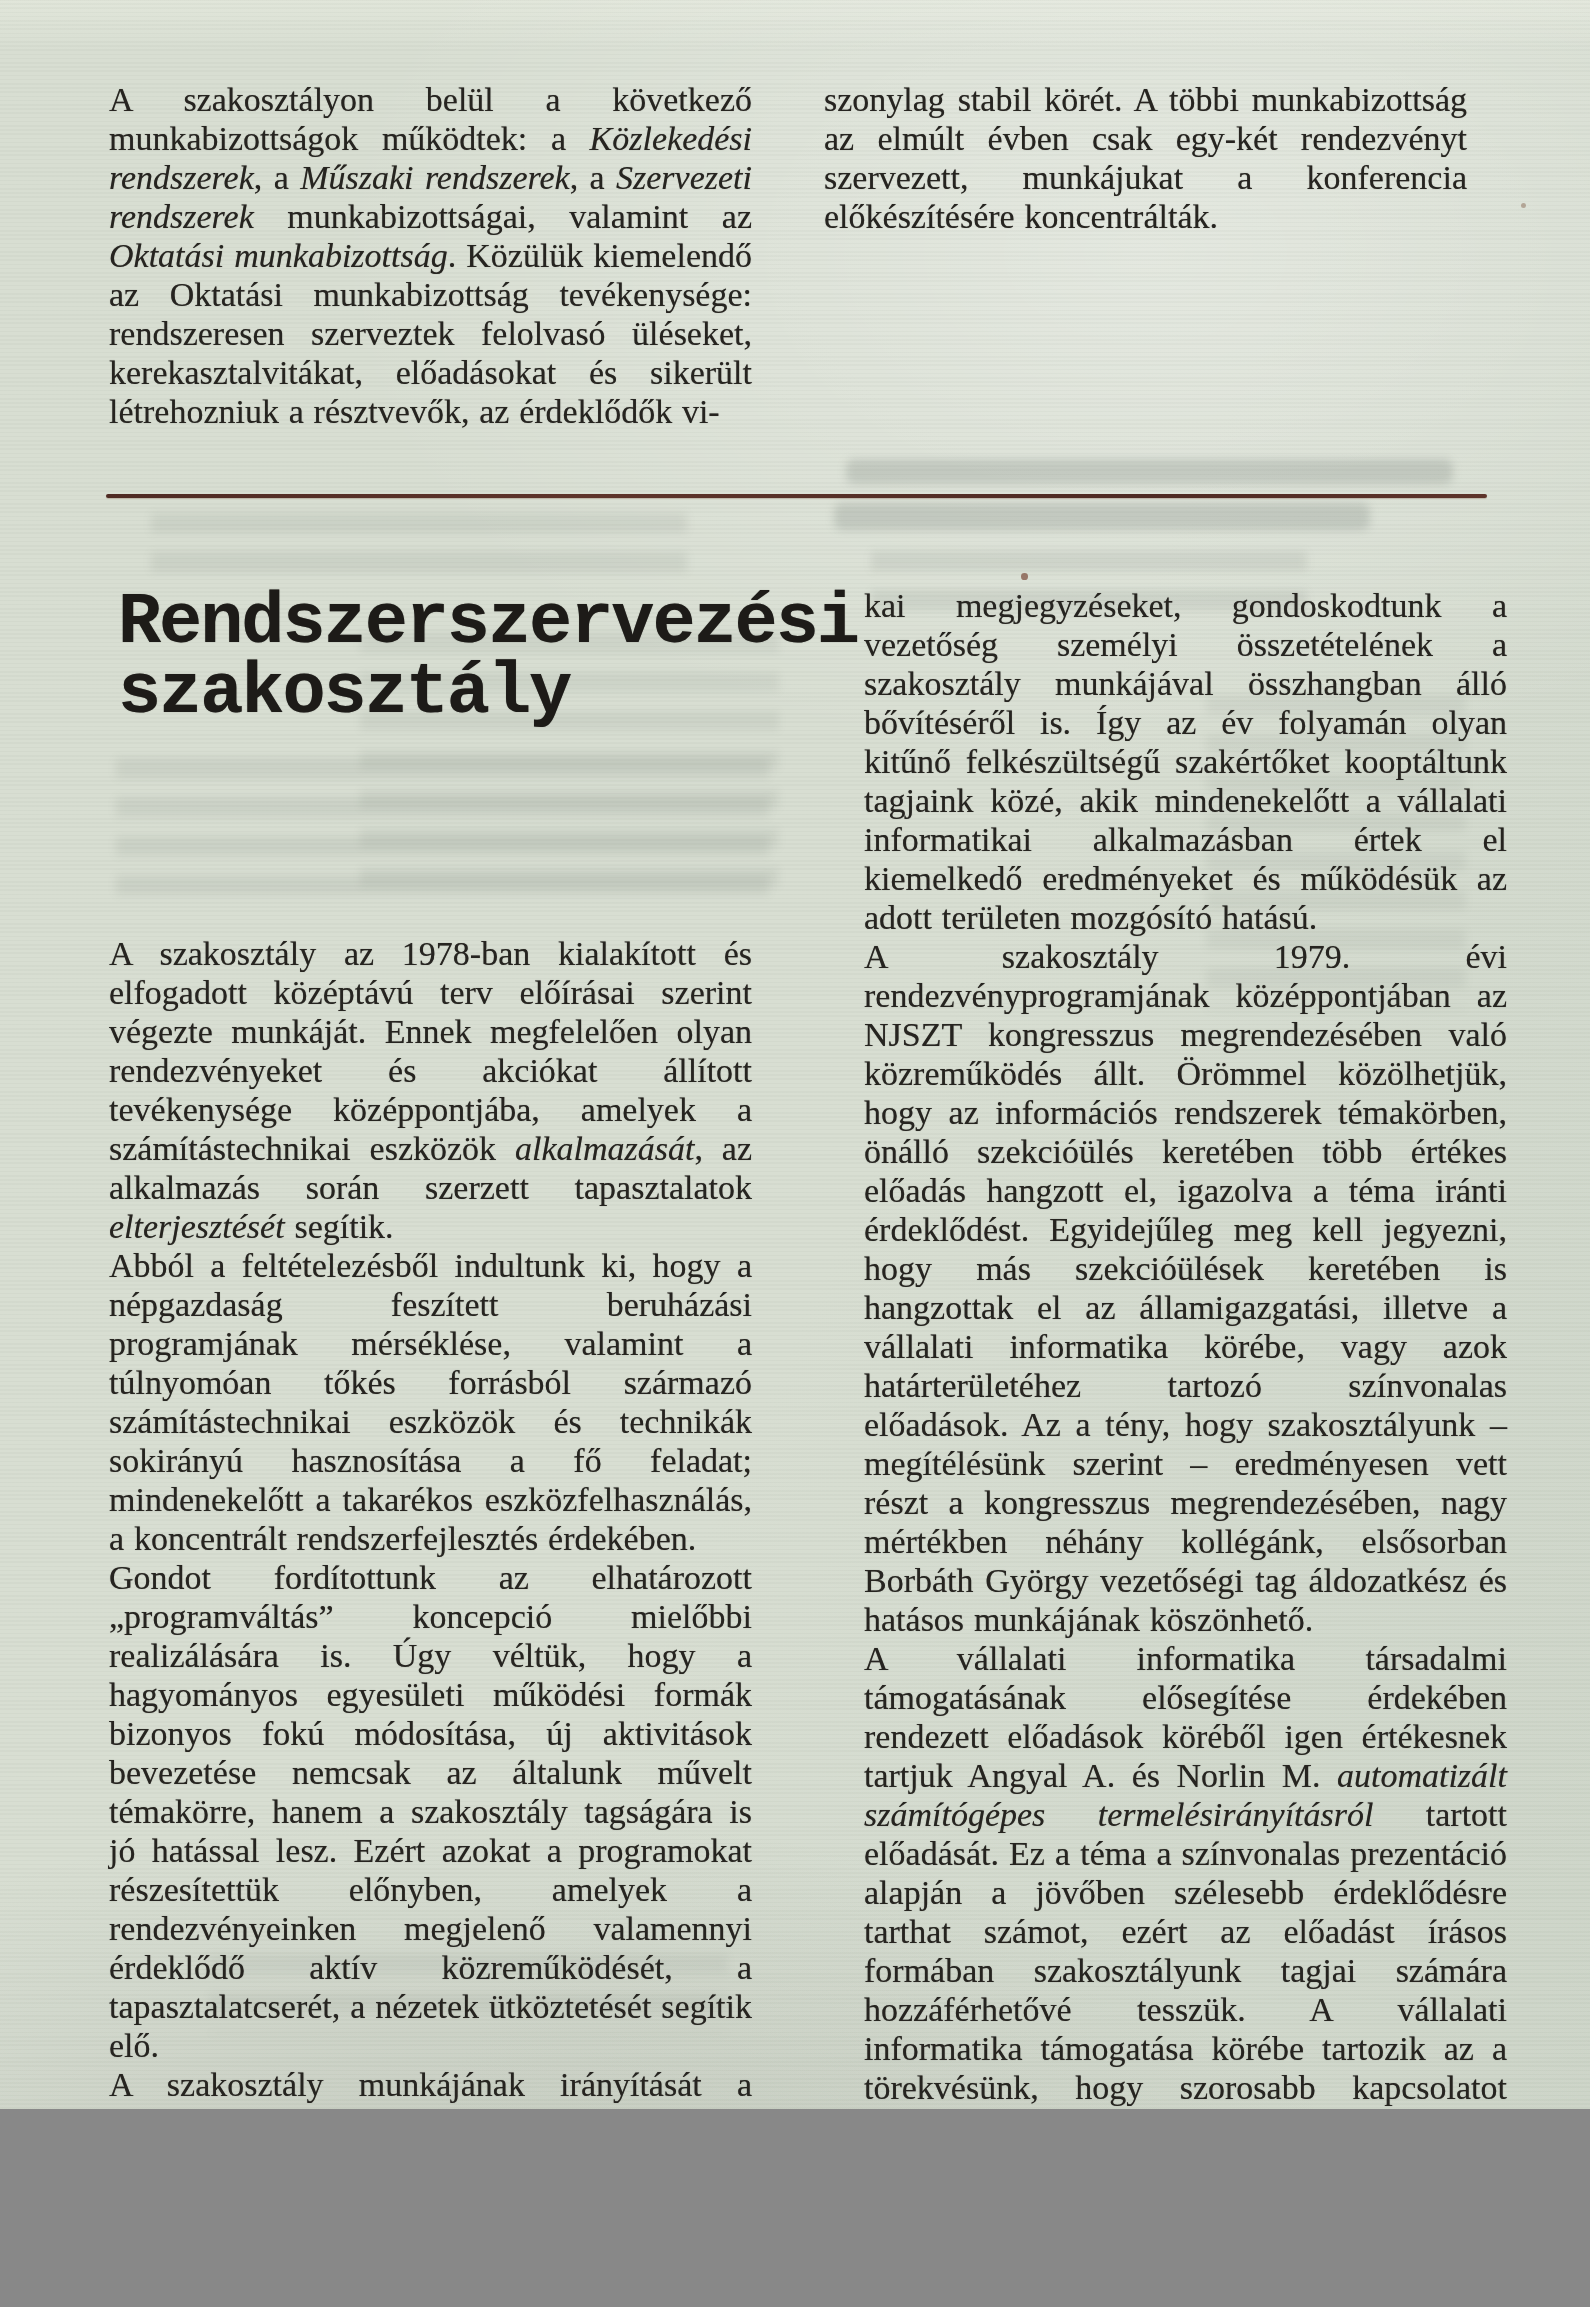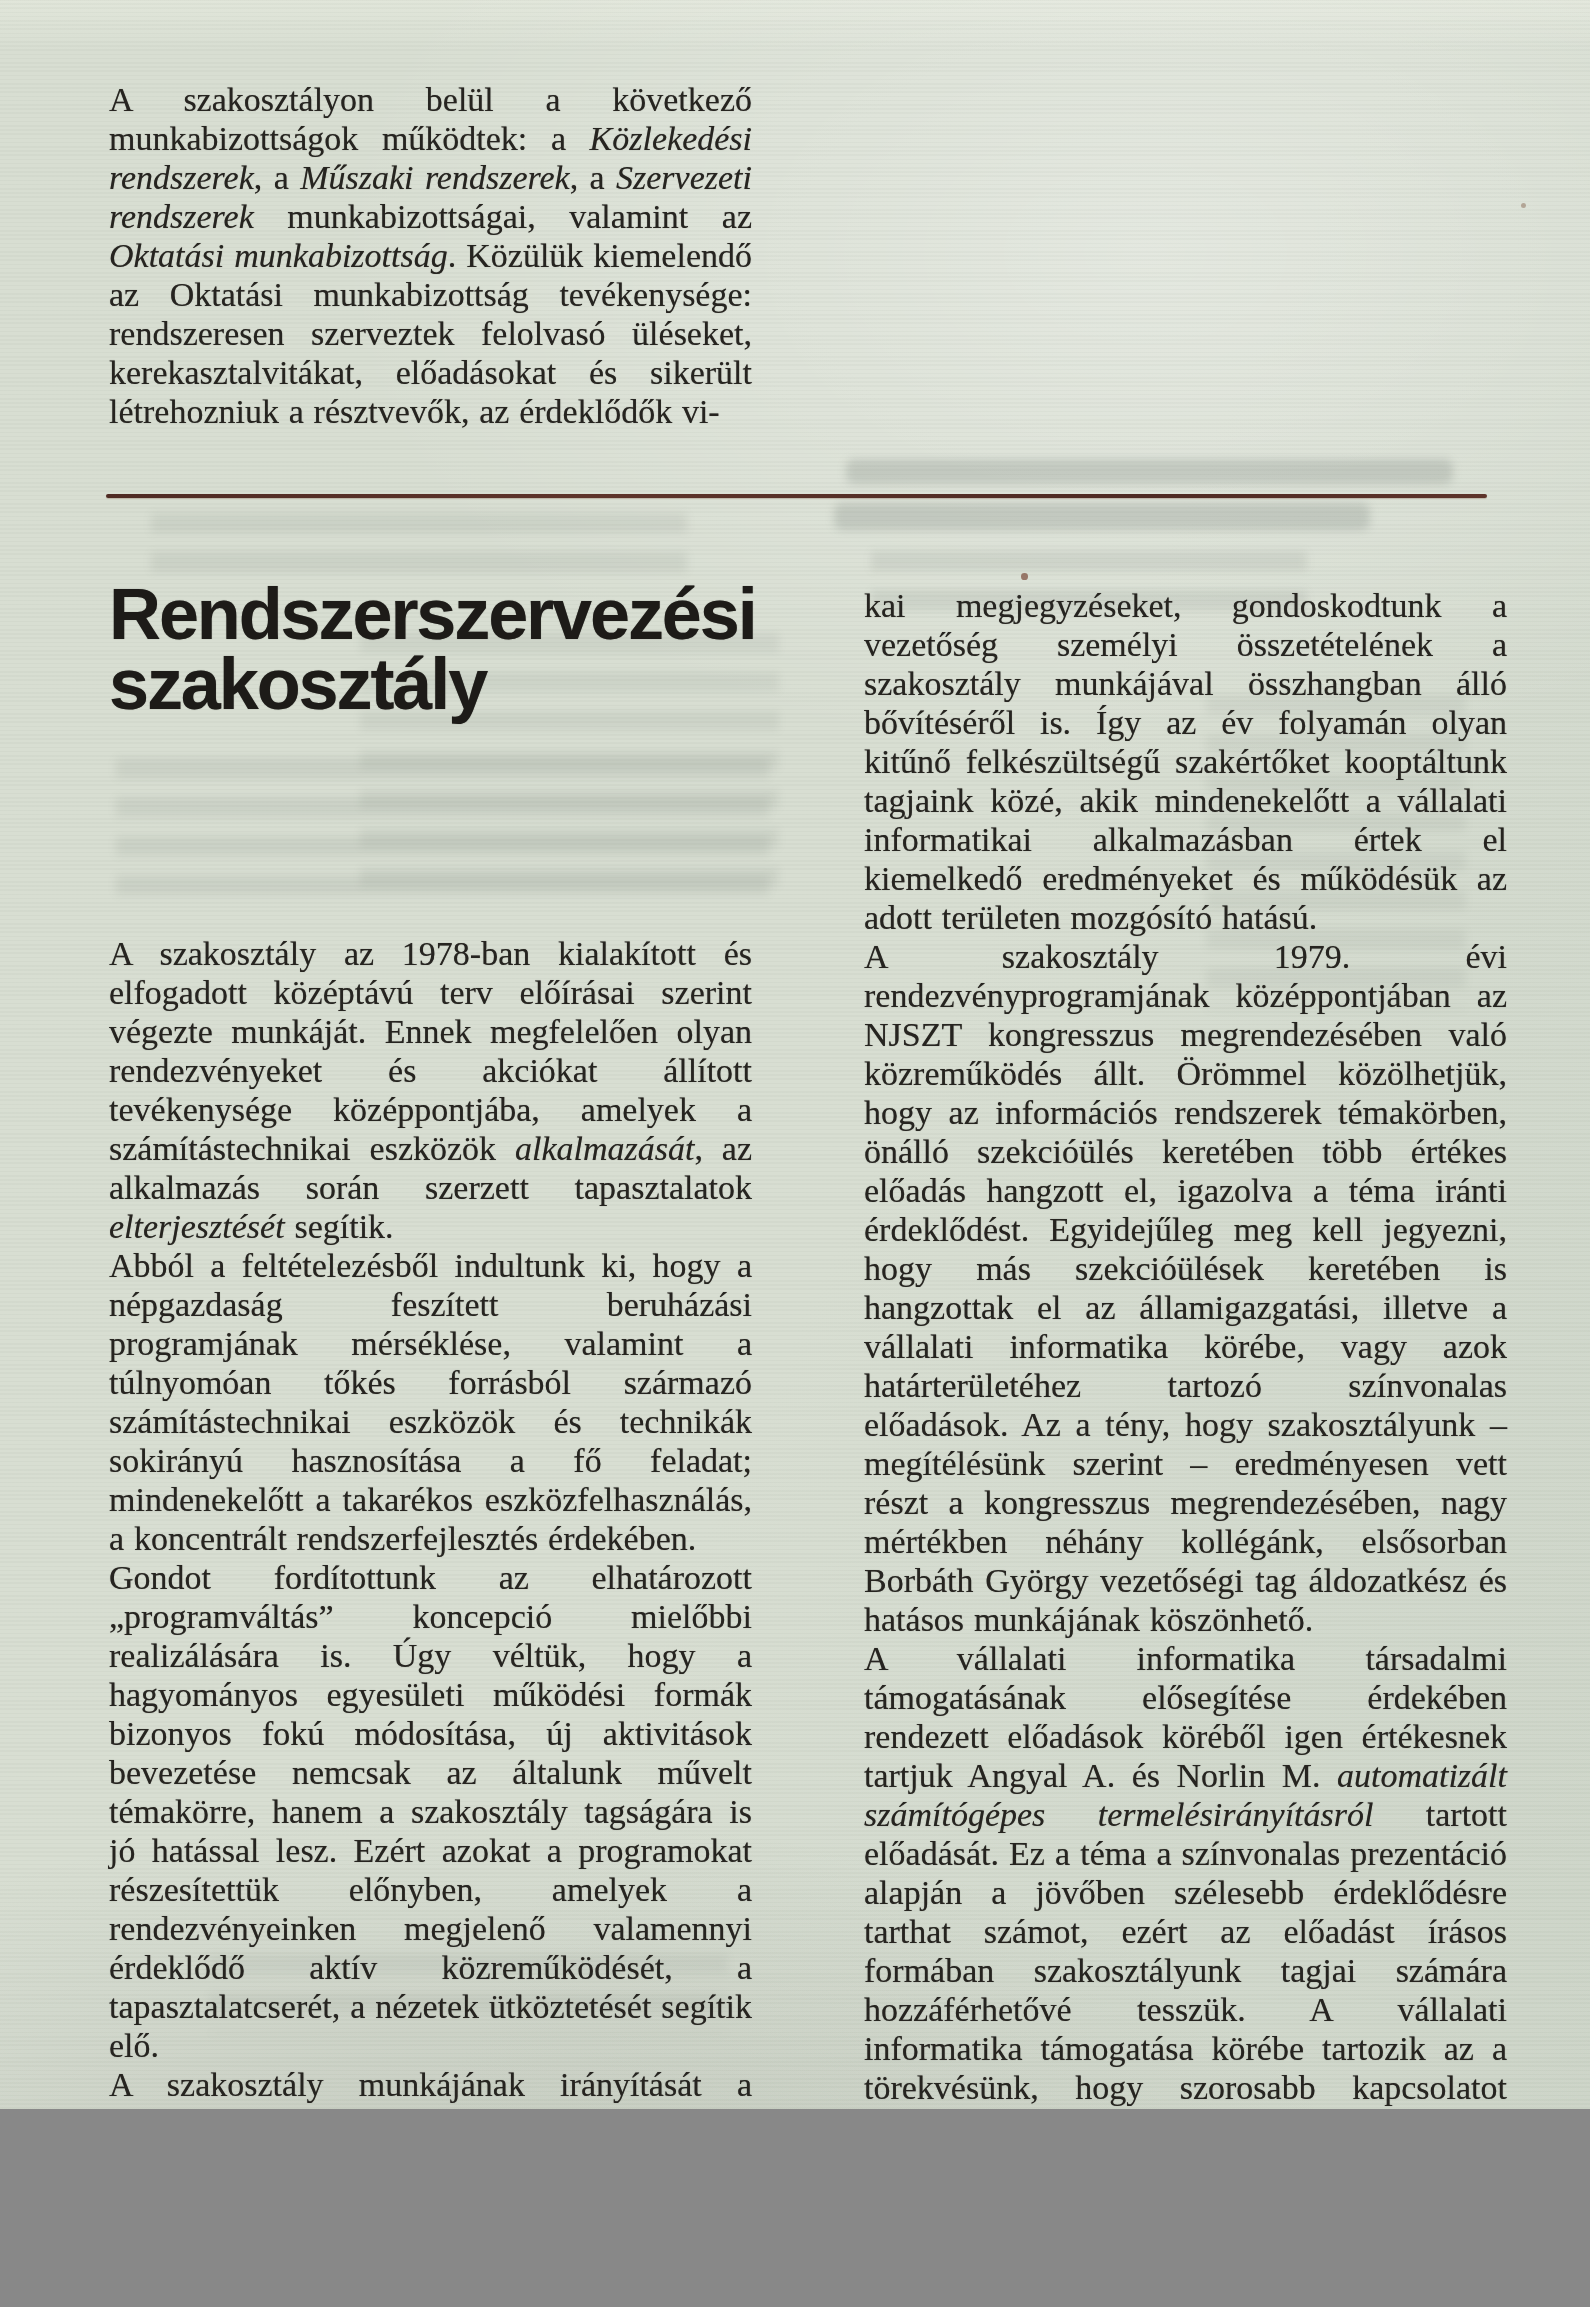--- a/index.html
+++ b/index.html
@@ -60,22 +60,22 @@
     width:1381px; height:4.2px;
     background:linear-gradient(90deg, var(--rule) 0%, #5d332a 35%, var(--rule) 75%, #5d332a 100%);
     border-radius:2.5px;
     box-shadow:0 0.8px 0.8px rgba(110,70,45,0.35);
   }
 
   
   .title{
     position:absolute;
     left:106px; top:576px;
-    margin:3px;
-    font-family:Liberation Sans, sans-serif;
+    margin:12px;
+    font-family:Liberation Mono, monospace;
     font-weight:700;
     font-size:72px;
     line-height:70px;
     letter-spacing:-2.1px;
     color:var(--heading-ink);
     text-shadow:0 0 0.8px rgba(29,27,24,0.6);
   }
   .title .tl{display:block;}
 
   
@@ -133,20 +133,21 @@
 
   <div class="speck s1"></div>
   <div class="speck s2"></div>
   <div class="speck s3"></div>
 
   <section class="col col-left-top">
       <p><span>A szakosztályon belül a következő munkabizottságok működtek: a </span><em>Közlekedési rendszerek</em><span>, a </span><em>Műszaki rendszerek</em><span>, a </span><em>Szervezeti rendszerek</em><span> munkabizottságai, valamint az </span><em>Oktatási munkabizottság</em><span>. Közülük kiemelendő az Oktatási munkabizottság tevékenysége: rendszeresen szerveztek felolvasó üléseket, kerekasztalvitákat, előadásokat és sikerült létrehozniuk a résztvevők, az érdeklődők vi-</span></p>
     </section>
 
   <section class="col col-right-top">
+      <p><span>szonylag stabil körét. A többi munkabizottság az elmúlt évben csak egy-két rendezvényt szervezett, munkájukat a konferencia előkészítésére koncentrálták.</span></p>
     </section>
 
   <div class="rule"></div>
 
   <h1 class="title">
     <span class="tl">Rendszerszervezési</span>
     <span class="tl">szakosztály</span>
   </h1>
 
   <section class="col col-left-body">

